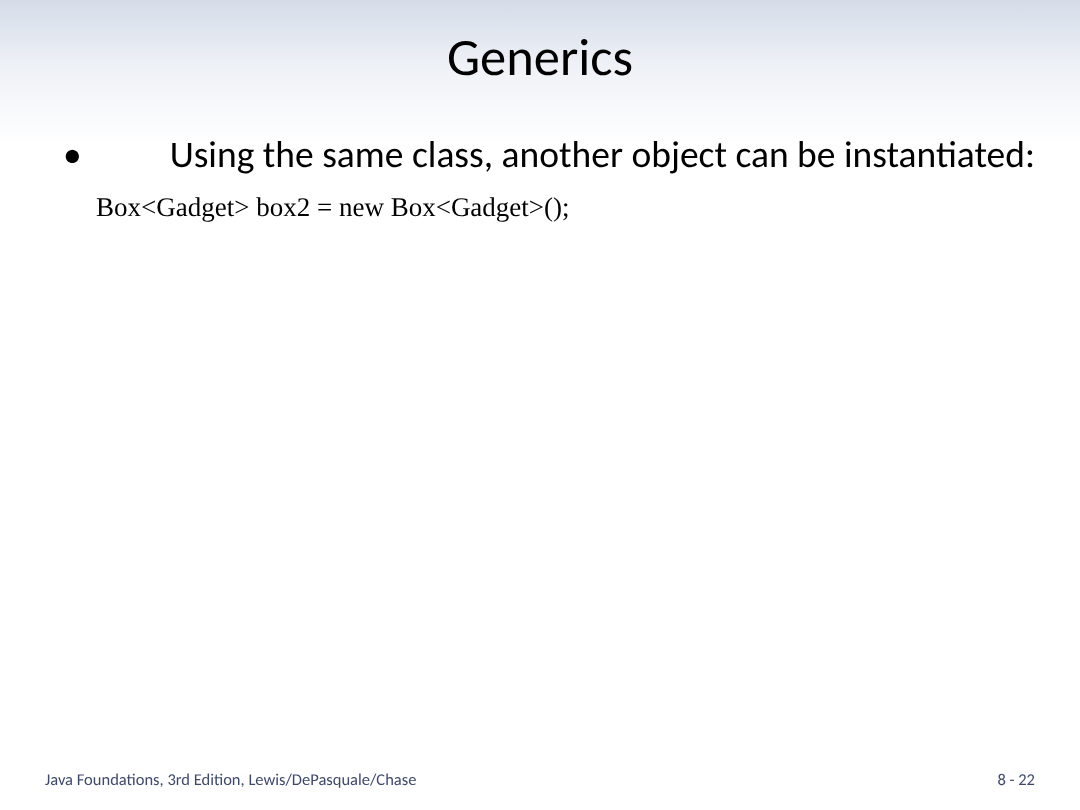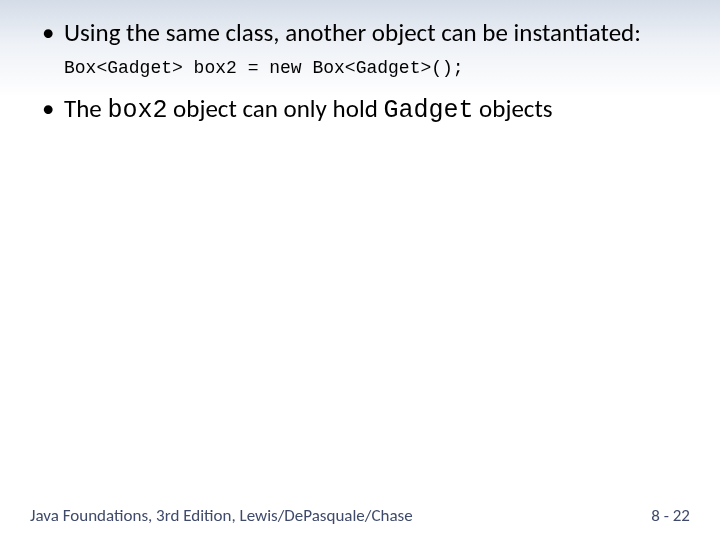--- a/index.html
+++ b/index.html
@@ -29,66 +29,65 @@
     list-style: none;
     padding-left: 10px;
   }
   ul.content > li {
     position: relative;
     padding-left: 24px;
     font-size: 25px;
     line-height: 1.2;
     margin-bottom: 10px;
     color: #000;
+    text-align: right;
   }
   ul.content > li::before {
     content: "•";
     position: absolute;
     left: 2px;
     top: 0;
     font-size: 25px;
   }
   .code-line {
-    font-family: Liberation Mono, monospace;
+    font-family: Liberation Serif, serif;
     font-size: 18px;
     padding-left: 34px;
     margin-top: 4px;
     margin-bottom: 16px;
     color: #000;
   }
   .mono {
     font-family: "Courier New", monospace;
   }
   .footer {
     position: absolute;
     bottom: 14px;
     left: 30px;
     right: 30px;
     display: flex;
     justify-content: space-between;
-    font-size: 17px;
+    font-size: 11px;
     color: #3f4a6b;
   }
 </style>
 </head>
 <body>
 
 <div class="slide">
 
+  <h1 class="title">Generics</h1>
 
   <ul class="content">
     <li>Using the same class, another object can be instantiated:</li>
   </ul>
 
   <div class="code-line">Box&lt;Gadget&gt; box2 = new Box&lt;Gadget&gt;();</div>
 
   <ul class="content">
-    <li>
-      <span>The </span><span class="mono">box2</span><span> object can only hold </span><span class="mono">Gadget</span><span> objects</span>
-    </li>
   </ul>
 
   <div class="footer">
     <span>Java Foundations, 3rd Edition, Lewis/DePasquale/Chase</span>
     <span>8 - 22</span>
   </div>
 
 </div>
 
 </body></html>

